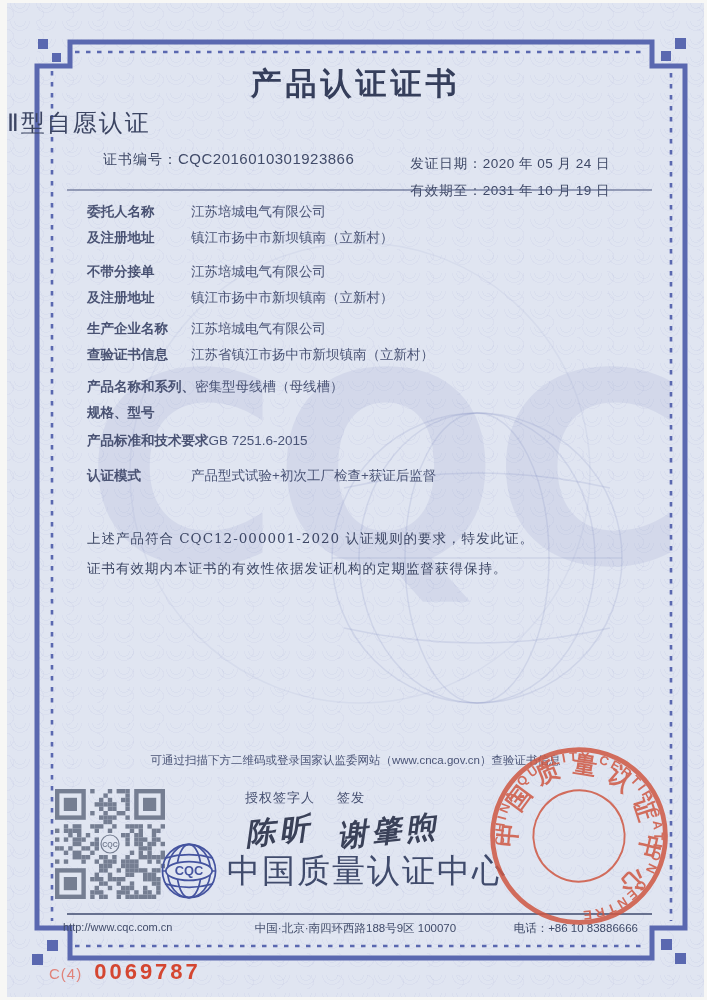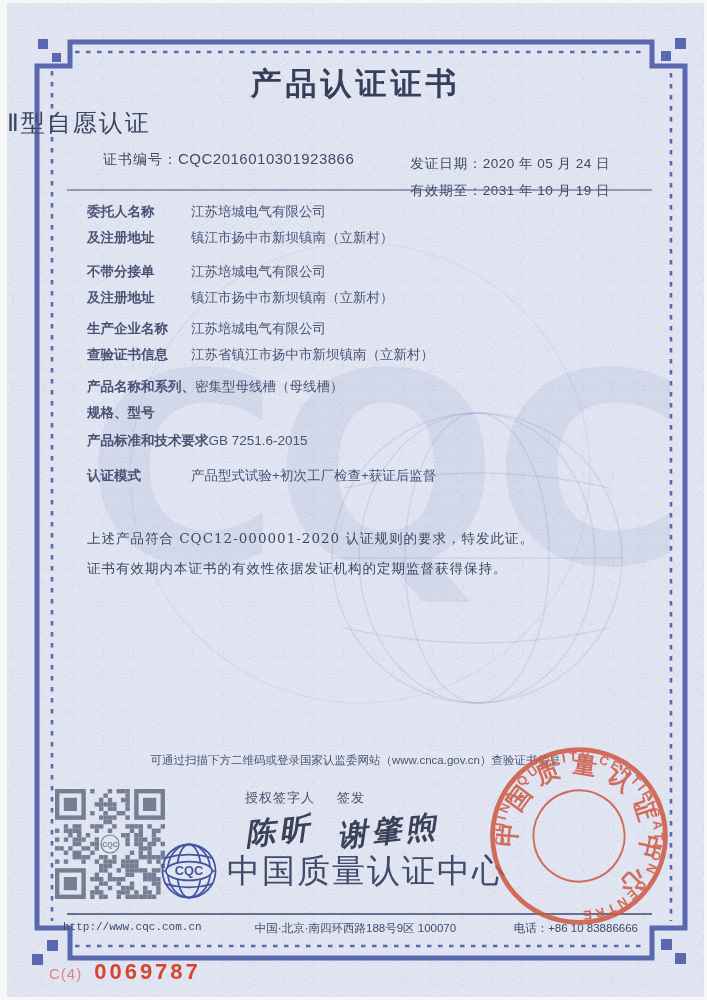--- a/index.html
+++ b/index.html
@@ -53,21 +53,21 @@
     color:#3a4158;transform:rotate(-6deg);margin-top:4px;letter-spacing:4px;}
   
   .org{position:absolute;left:152px;top:838px;display:flex;align-items:center;}
   .org-name{font-size:33px;color:#404b6c;letter-spacing:2px;margin-left:8px;font-weight:500;}
   
   .stamp{position:absolute;left:477px;top:738px;transform:rotate(-14deg);opacity:.85;z-index:6;}
   .stamp-en{font-size:13.5px;letter-spacing:3.2px;font-weight:bold;fill:#cf5843;font-family:"Liberation Sans",sans-serif;}
   .stamp-zh{font-size:25px;letter-spacing:11px;font-weight:bold;fill:#cf5843;font-family:"Liberation Sans",sans-serif;}
   
   .rule-bottom{position:absolute;left:60px;top:910px;width:585px;height:2px;background:rgba(63,74,110,0.75);}
-  .footer-web{position:absolute;left:56px;top:918px;font-family:Liberation Mono, monospace;font-size:11px;color:#3f4a68;}
+  .footer-web{position:absolute;left:56px;top:918px;font-family:Liberation Sans, sans-serif;font-size:11px;color:#3f4a68;}
   .footer-addr{position:absolute;left:0;top:918px;width:100%;text-align:center;font-size:11.5px;color:#3f4a68;}
   .footer-phone{position:absolute;right:66px;top:918px;font-size:11.5px;color:#3f4a68;}
   
   .serial{position:absolute;left:42px;top:956px;display:flex;align-items:baseline;gap:12px;z-index:7;}
   .serial .pre{font-size:15px;color:#e0837b;letter-spacing:1px;}
   .serial .num{font-family:Liberation Sans, sans-serif;font-weight:bold;font-size:22px;color:#d44631;letter-spacing:3px;}
   .scan-edge{position:absolute;background:#f7f7f5;z-index:9;}
 </style>
 </head>
 <body>

